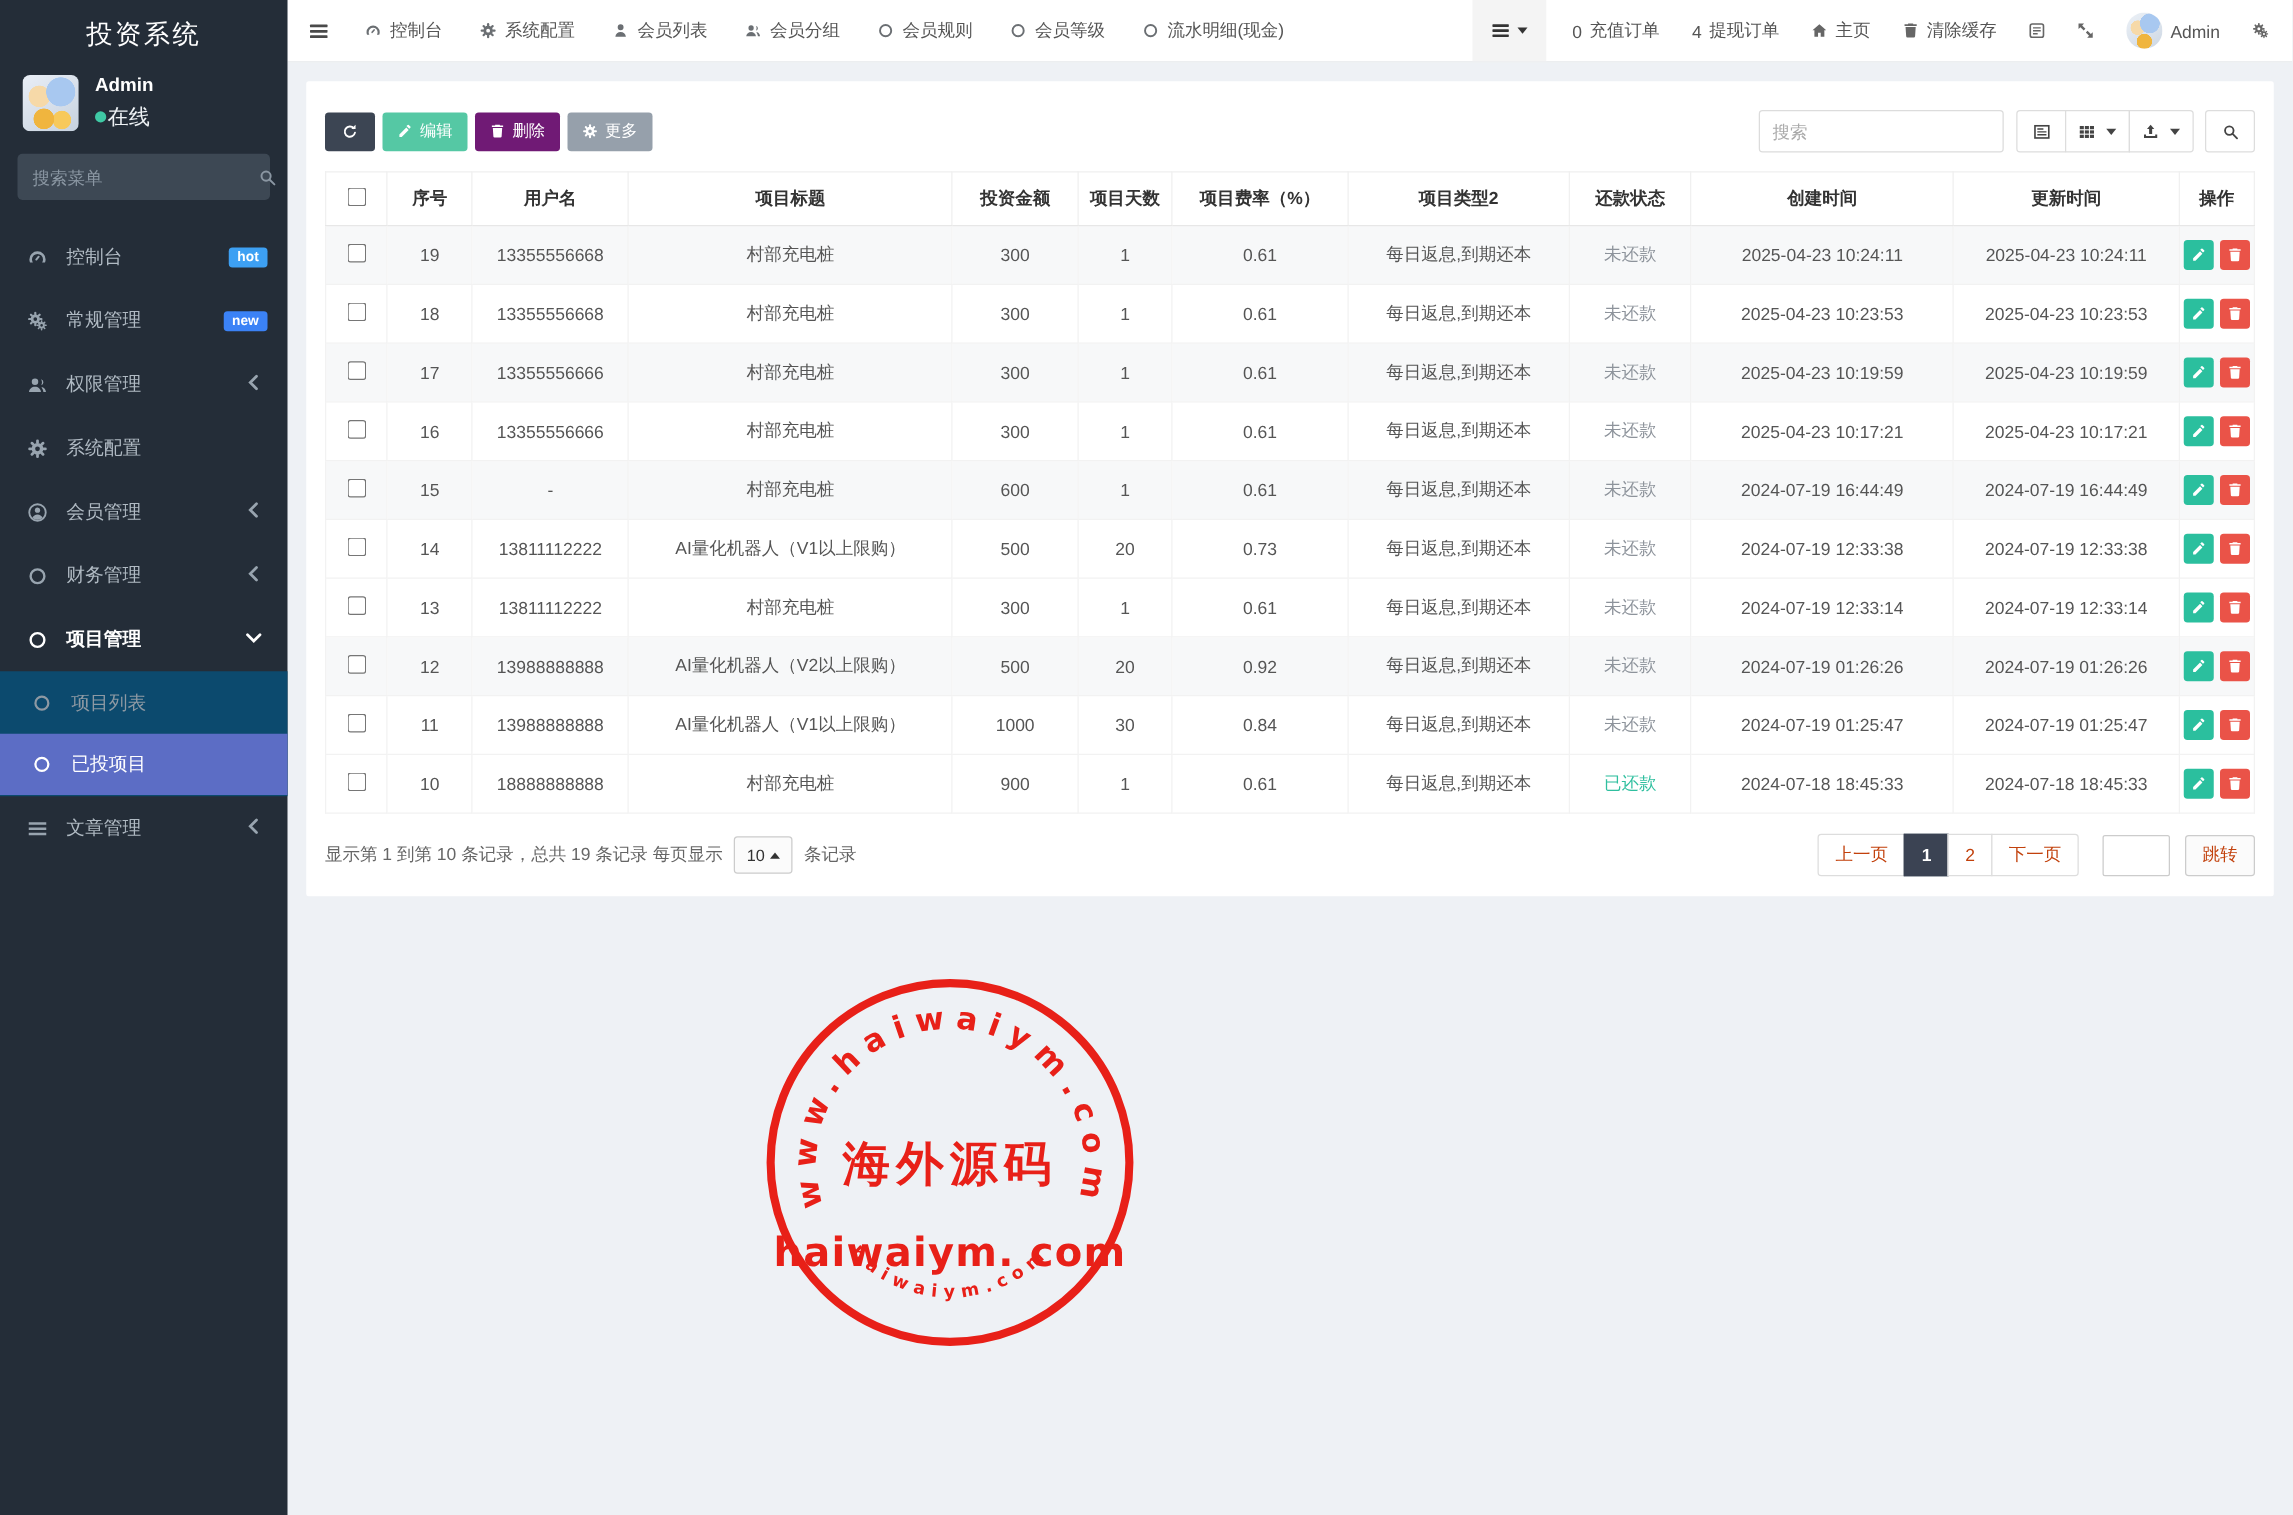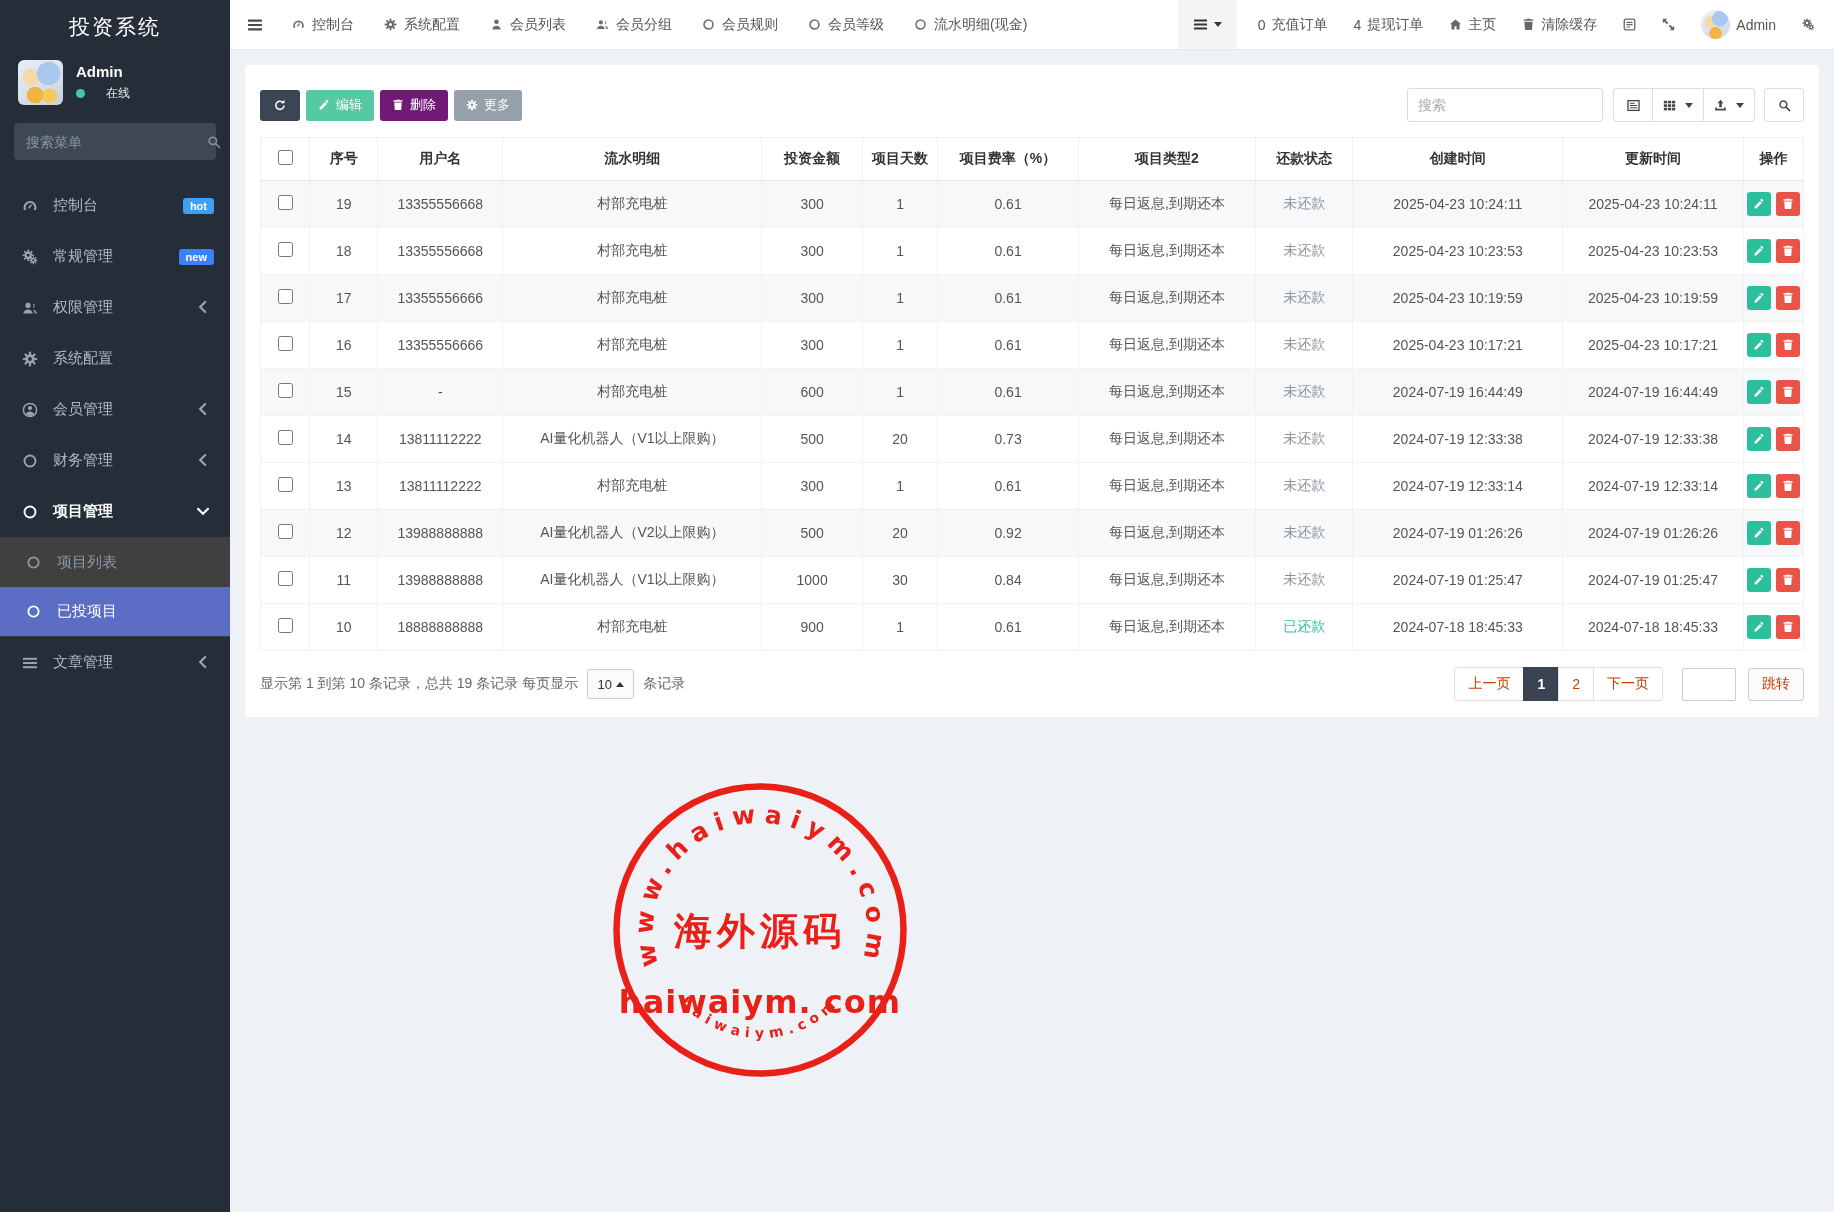--- a/index.html
+++ b/index.html
@@ -13,34 +13,34 @@
   .brand { height:54px; display:flex; align-items:center; justify-content:center; font-size:21px; color:#fff; letter-spacing:2px; }
   .user-panel { display:flex; align-items:center; gap:13px; padding:6px 18px 14px; }
   .avatar { width:45px; height:45px; border-radius:6px; flex:none;
     background:
       radial-gradient(circle at 68% 30%, #a8c8f0 0 26%, transparent 27%),
       radial-gradient(circle at 30% 38%, #f6d9a8 0 20%, transparent 21%),
       radial-gradient(circle at 38% 78%, #f0b53e 0 18%, transparent 19%),
       radial-gradient(circle at 70% 80%, #f7c95b 0 15%, transparent 16%),
       linear-gradient(145deg,#e9eef6,#c7d2df); }
   .user-name { color:#fff; font-weight:bold; font-size:15px; }
-  .user-status { display:flex; align-items:center; gap:21px; font-size:12px; color:#eef2f5; margin-top:5px; }
+  .user-status { display:flex; align-items:center; gap:1px; font-size:17px; color:#eef2f5; margin-top:5px; }
   .dot { width:9px; height:9px; border-radius:50%; background:#3fc9a5; }
   .menu-search { margin:4px 14px 20px; background:#3d4854; border-radius:4px; height:37px; display:flex; align-items:center; padding:0 12px; }
   .menu-search input { flex:1; background:none; border:none; outline:none; color:#cfd8df; font-size:14px; font-family:inherit; }
   .menu-search input::placeholder { color:#8a96a2; }
   .menu-search .ico { color:#8a96a2; font-size:14px; }
   ul.menu { list-style:none; }
   .menu li { height:51px; display:flex; align-items:center; gap:12px; padding:0 16px 0 22px; font-size:15px; cursor:pointer; }
   .menu li .ico { width:19px; font-size:16px; color:#98a4af; }
   .menu li.active-parent { color:#fff; font-weight:bold; }
   .menu li.active-parent .ico { color:#fff; }
   .badge { margin-left:auto; font-size:11px; font-weight:bold; color:#fff; padding:2px 7px; border-radius:3px; }
   .chev { margin-left:auto; color:#8a96a2; font-size:11px; }
-  .submenu { background:#404040; padding:1px 0; }
+  .submenu { background:#0c4a6e; padding:1px 0; }
   .submenu li { height:49px; padding-left:26px; color:#8e99a3; }
   .submenu li .ico { font-size:15px; color:#8e99a3; }
   .submenu li.active { background:#5c6dc5; color:#fff; }
   .submenu li.active .ico { color:#fff; }
 
   
   .topnav { position:absolute; left:230px; top:0; right:0; height:50px; background:#fff; border-bottom:1px solid #e6e9ec; display:flex; align-items:center; z-index:4; }
   .hamburger { padding:0 17px; color:#4a4a4a; font-size:16px; cursor:pointer; display:flex; }
   .nav-tabs { display:flex; align-items:center; gap:30px; margin-left:12px; }
   .nav-tab { display:flex; align-items:center; gap:7px; color:#555; font-size:14px; cursor:pointer; white-space:nowrap; }
@@ -588,21 +588,21 @@
           <col style="width:6.3%">
           <col style="width:13.6%">
           <col style="width:11.7%">
           <col style="width:3.9%">
       </colgroup>
       <thead>
           <tr>
             <th><input type="checkbox" style=""></th>
             <th>序号</th>
             <th>用户名</th>
-            <th>流水明细</th>
+            <th>项目标题</th>
             <th>投资金额</th>
             <th>项目天数</th>
             <th>项目费率（%）</th>
             <th>项目类型2</th>
             <th>还款状态</th>
             <th>创建时间</th>
             <th>更新时间</th>
             <th>操作</th>
           </tr>
         </thead>

